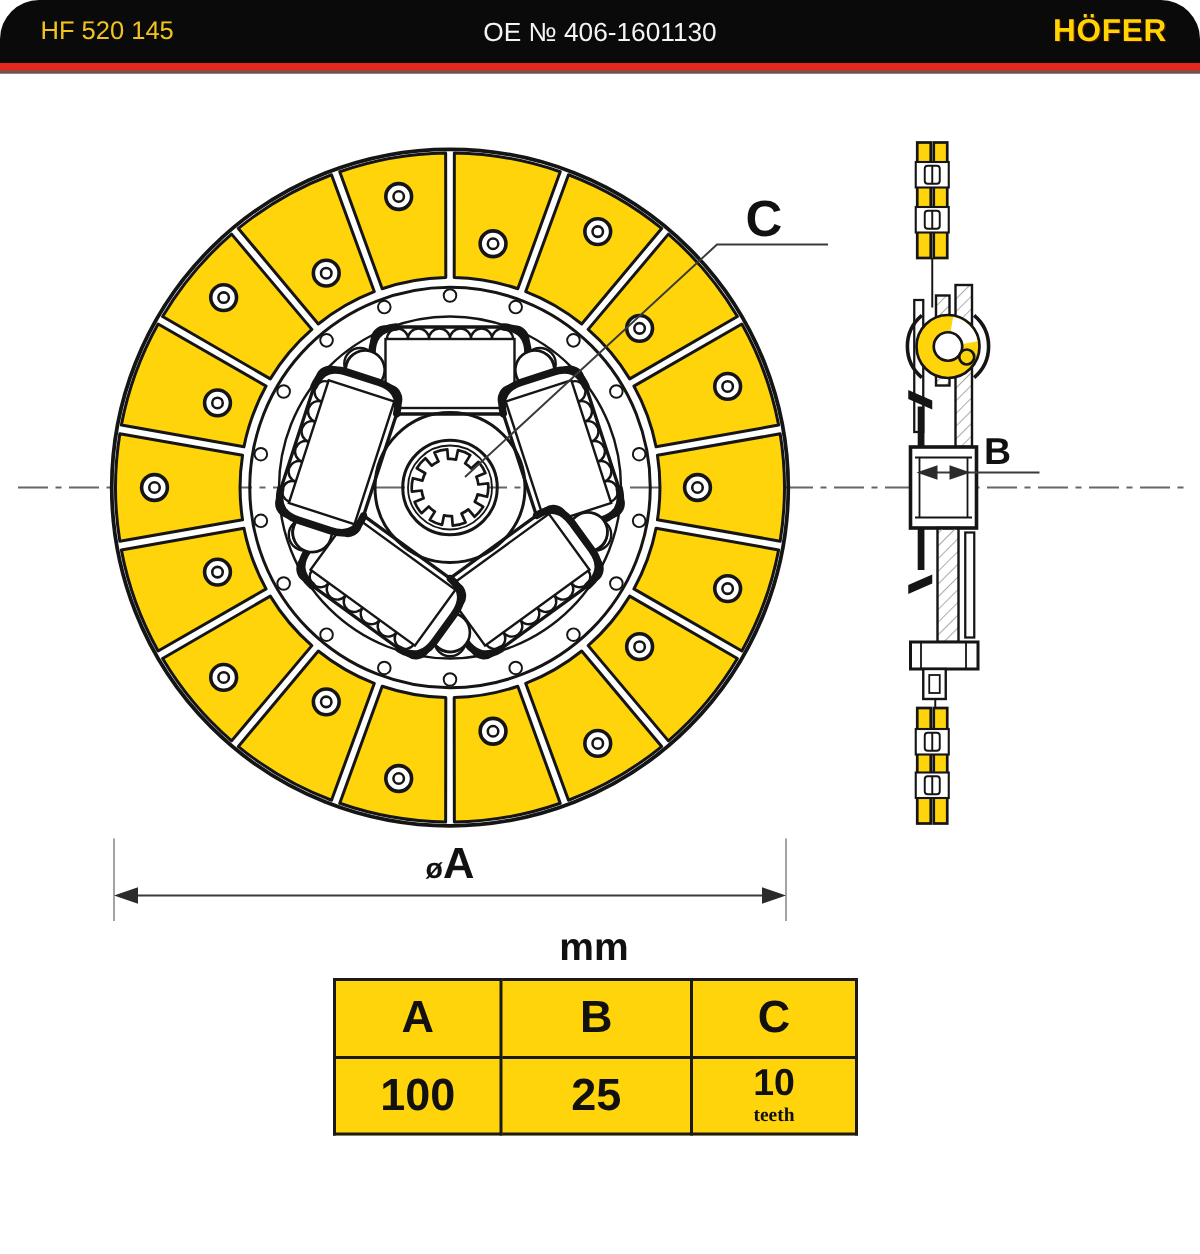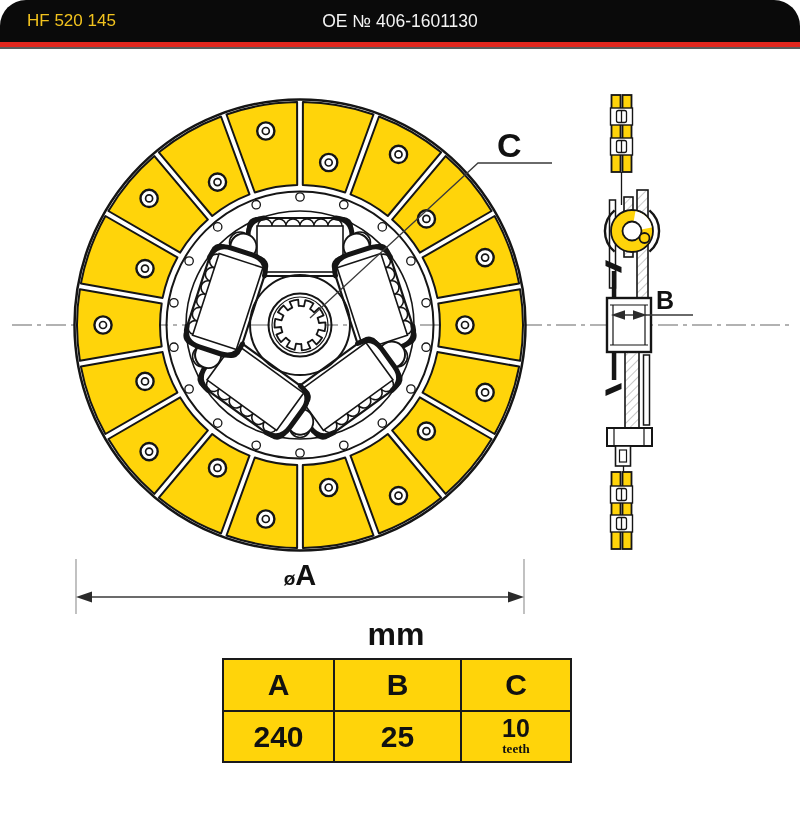--- a/index.html
+++ b/index.html
@@ -34,37 +34,38 @@
   .body{fill:none;stroke:var(--ink);stroke-width:1.6;}
   .cap{fill:none;stroke:var(--ink);stroke-width:5;stroke-linecap:round;}
   .spline{fill:#fff;stroke:var(--ink);stroke-width:1.8;stroke-linejoin:round;}
   .centerline{fill:none;stroke:#666;stroke-width:1.2;stroke-dasharray:20 5 4 5;}
   .dim{fill:none;stroke:#3a3a3a;stroke-width:1.3;}
   .ext{fill:none;stroke:#999;stroke-width:1.2;}
   .arrow{fill:#2b2b2b;stroke:none;}
   .dimtxt{font-family:"Liberation Sans",sans-serif;font-weight:700;fill:#111;}
   
   .spec-wrap{position:absolute;left:222px;top:616px;width:348px;}
-  .mm-label{text-align:center;font-weight:700;font-size:32px;color:#111;margin-bottom:5px;}
+  .mm-label{text-align:center;font-weight:700;font-size:26px;color:#111;margin-bottom:5px;}
   table.spec{border-collapse:collapse;width:100%;background:var(--yellow);table-layout:fixed;}
   table.spec th,table.spec td{border:2.5px solid #1a1a1a;text-align:center;vertical-align:middle;
     color:#111;font-weight:700;padding:0;}
   table.spec th{height:50px;font-size:30px;}
   table.spec td{height:49px;font-size:30px;}
   .c-main{font-size:25px;line-height:24px;}
   .c-sub{font-size:13px;line-height:17px;font-family:Liberation Serif, serif;}
 </style>
 </head>
 <body>
 
 <div class="page">
 
   <div class="topbar">
     <span class="part">HF 520 145</span>
     <span class="oe">OE № 406-1601130</span>
+    <span class="brand">HÖFER</span>
   </div>
   <div class="stripe"></div>
 
   <div class="drawing">
     <svg id="dsvg" width="800" height="575" viewBox="0 0 800 575">
       <defs>
         <pattern id="hatch" width="6" height="6" patternUnits="userSpaceOnUse" patternTransform="rotate(45)">
           <line x1="0" y1="0" x2="0" y2="6" stroke="#999" stroke-width="1.1"></line>
         </pattern>
         <g id="rg">
@@ -324,21 +325,21 @@
         </colgroup>
       <thead>
         <tr>
           <th>A</th>
           <th>B</th>
           <th>C</th>
         </tr>
       </thead>
       <tbody>
         <tr>
-          <td>240</td>
+          <td>100</td>
           <td>25</td>
           <td>
             <div class="c-main">10</div>
             <div class="c-sub">teeth</div>
           </td>
         </tr>
       </tbody>
     </table>
   </div>
 

